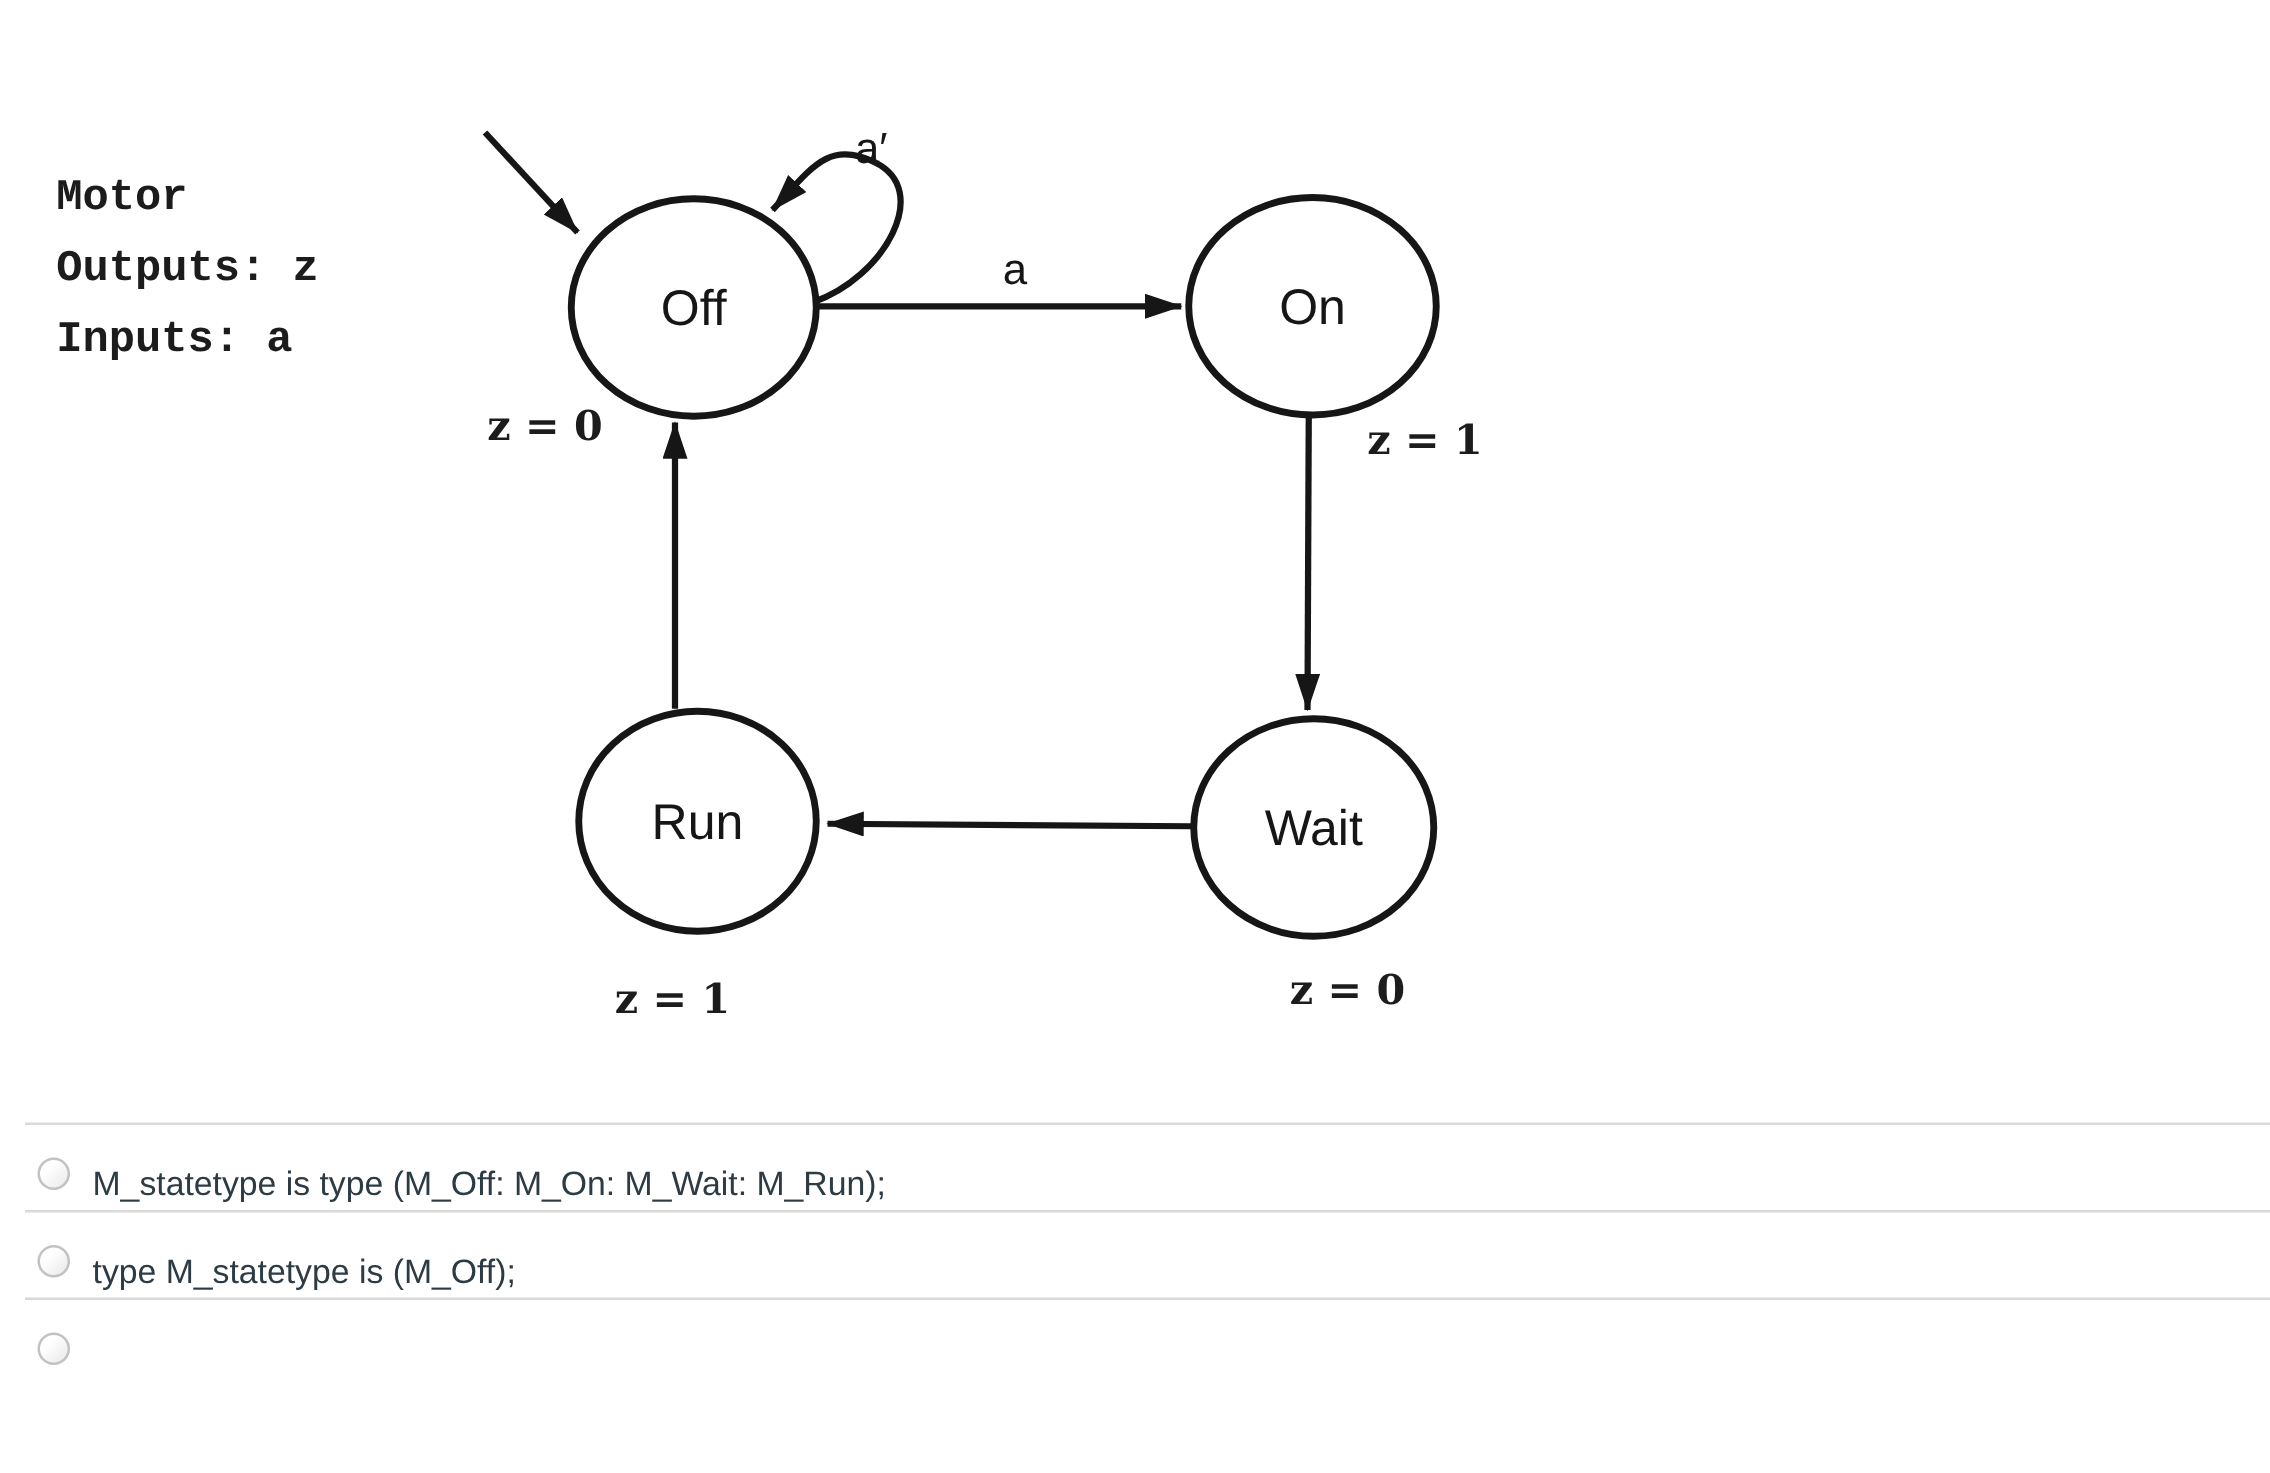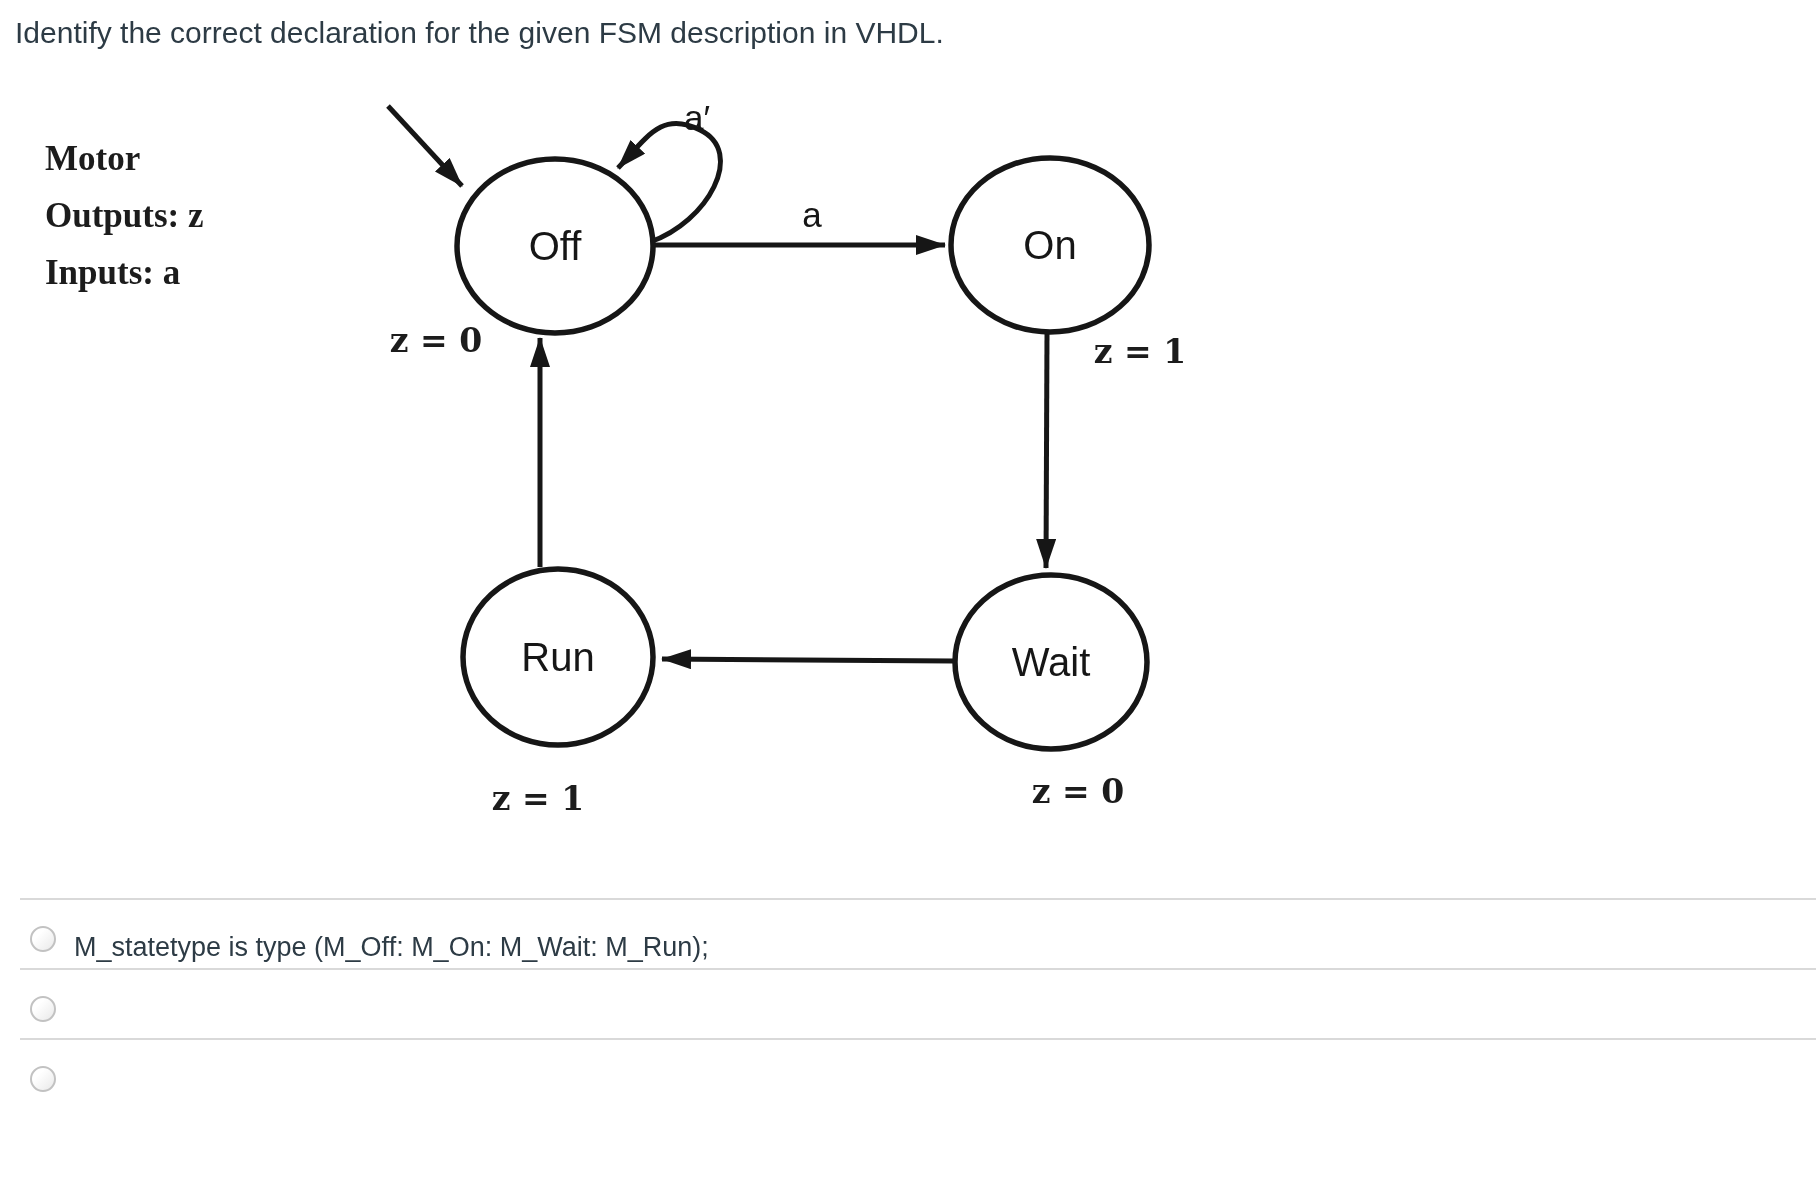--- a/index.html
+++ b/index.html
@@ -6,21 +6,21 @@
   .page {
     position:relative; width:1816px; height:1178px; overflow:hidden;
     background:#ffffff; font-family:"Liberation Sans", sans-serif;
   }
   .question-title {
     position:absolute; left:15px; top:14px;
     font-size:30px; line-height:38px; color:#2d3b45; font-weight:400;
   }
   .fsm-description {
     position:absolute; left:45px; top:130px;
-    font-family:Liberation Serif, serif; font-weight:600;
+    font-family:Liberation Mono, monospace; font-weight:600;
     font-size:35px; line-height:57px; color:#1c1c1c;
   }
   .fsm-diagram { position:absolute; left:0; top:0; }
   .edge { stroke:#161616; stroke-width:5; fill:none; }
   .node { stroke:#161616; stroke-width:5.5; fill:#ffffff; }
   .state-label {
     font-family:"Liberation Sans", sans-serif; font-size:40px;
     fill:#161616; text-anchor:middle;
   }
   .edge-label {
@@ -43,21 +43,20 @@
     background:linear-gradient(135deg, #ffffff 30%, #e9e9e9 100%);
     flex:0 0 auto;
   }
   .option-label { font-size:27px; color:#2d3b45;margin-top:16px; }
 </style>
 </head>
 <body>
 
 <div class="page">
 
-  <div class="question-title">Identify the correct declaration for the given FSM description in VHDL.</div>
 
   <div class="fsm-description">
     <div>Motor</div>
     <div>Outputs: z</div>
     <div>Inputs: a</div>
   </div>
 
   <svg class="fsm-diagram" width="1816" height="898" viewBox="0 0 1816 898" xmlns="http://www.w3.org/2000/svg">
     <defs>
       <marker id="ah" markerUnits="userSpaceOnUse" markerWidth="32" markerHeight="22" refX="29" refY="10" orient="auto">
@@ -91,19 +90,20 @@
     <text class="out-label" x="1078" y="803">z = 0</text>
   </svg>
 
   <div class="options">
     <div class="option">
       <span class="radio"></span>
       <span class="option-label">M_statetype is type (M_Off: M_On: M_Wait: M_Run);</span>
     </div>
     <div class="option">
       <span class="radio"></span>
+      <span class="option-label">type M_statetype is (M_Off);</span>
     </div>
     <div class="option">
       <span class="radio"></span>
     </div>
   </div>
 
 </div>
 
 </body></html>

